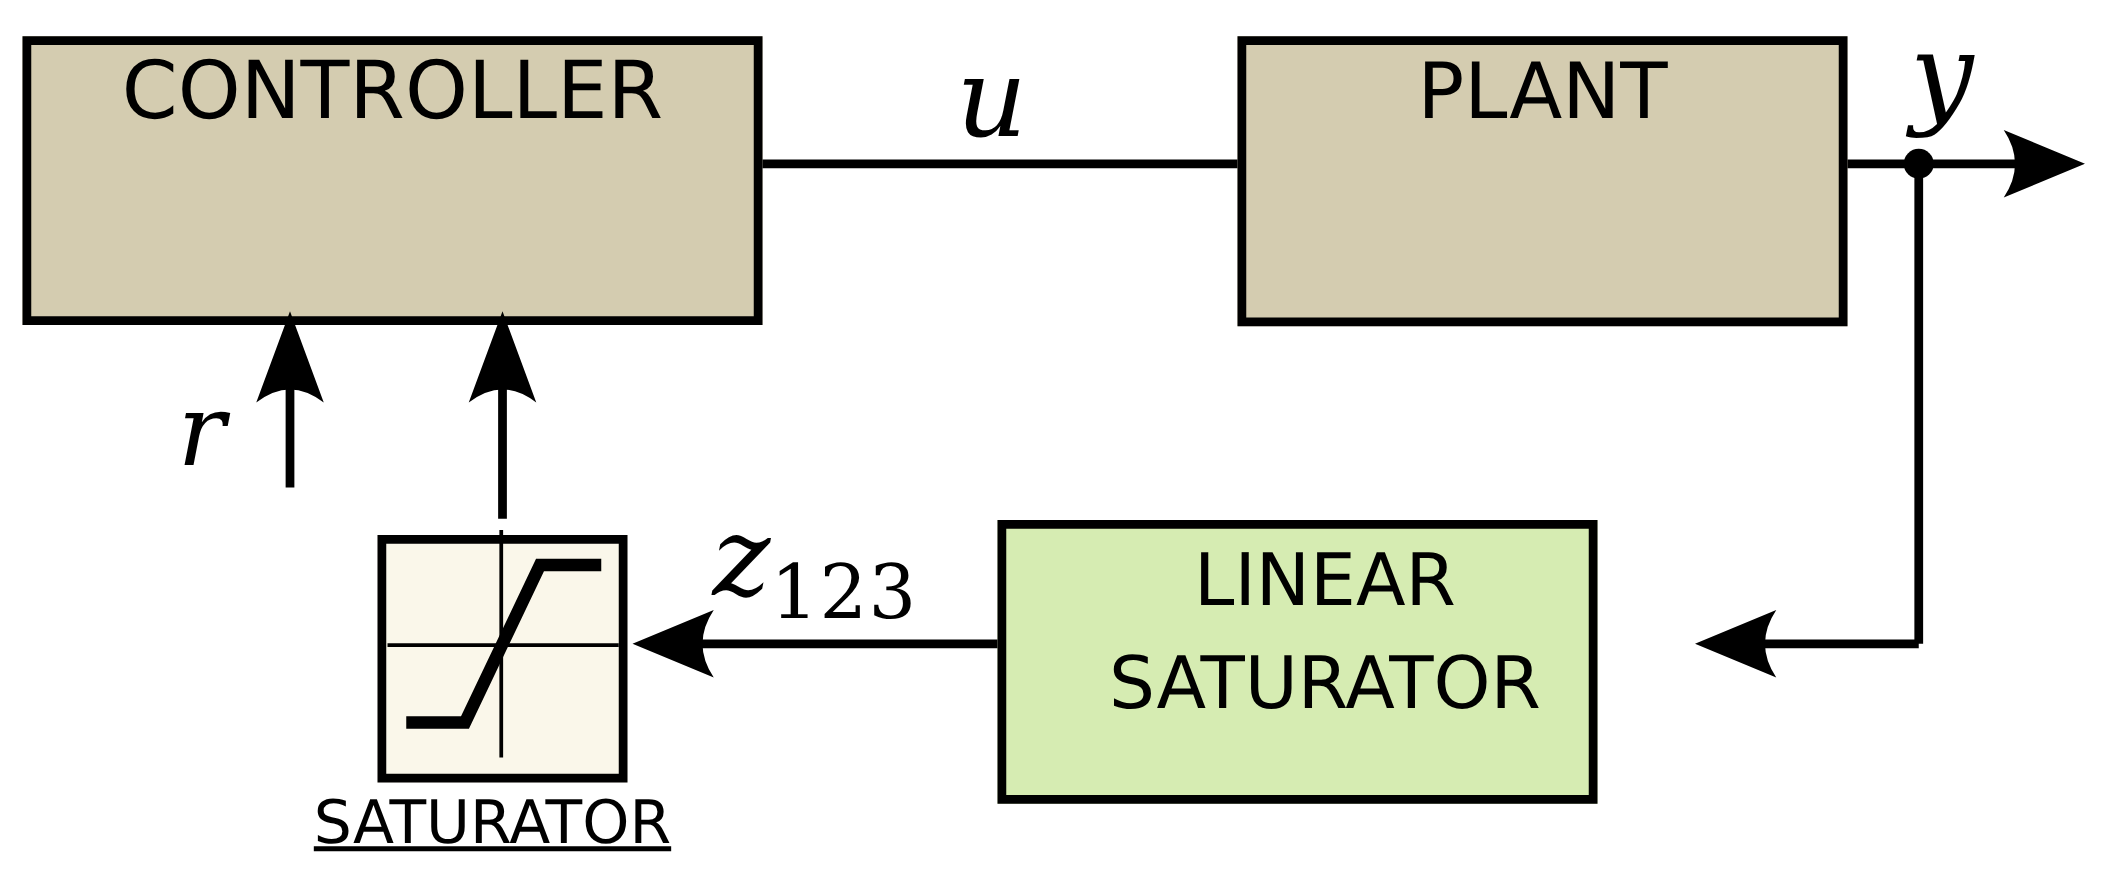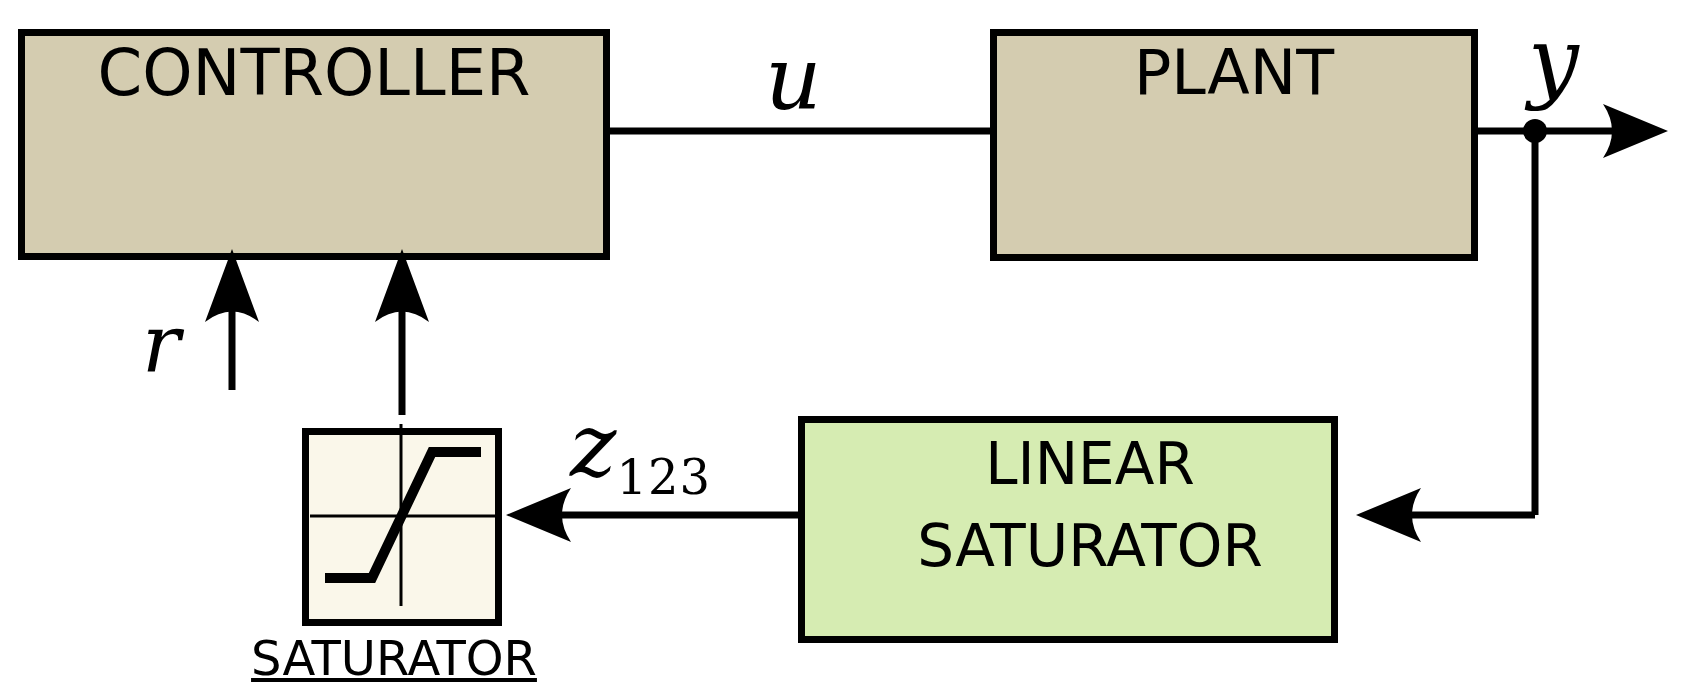--- a/index.html
+++ b/index.html
@@ -17,34 +17,34 @@
     box-sizing:border-box;
     display:flex;align-items:flex-start;justify-content:center;
     text-align:center;
     margin-top:13px;
   }
   .block-tan{background:var(--block-tan,#d4ccb0);}
   .block-green{background:var(--block-green,#d6ecb2);}
   .block-cream{background:var(--saturator-fill,#faf7ea);}
   #controller{left:18px;top:16px;width:592px;height:231px;font-size:64px;}
   #plant{left:990px;top:16px;width:488px;height:232px;font-size:62px;}
-  #observer{left:798px;top:403px;width:540px;height:227px;font-size:58px;line-height:82px;padding-left:44px;}
+  #observer{left:798px;top:403px;width:480px;height:227px;font-size:58px;line-height:82px;padding-left:44px;}
   #saturator{left:302px;top:415px;width:200px;height:198px;}
   .mathlabel{
     position:absolute;
     font-family:"DejaVu Serif","Liberation Serif",serif;
     font-style:italic;
     line-height:1;
   }
   #u-label{left:765px;top:35px;font-size:88px;}
   #y-label{left:1528px;top:15px;font-size:90px;}
   #r-label{left:142px;top:305px;font-size:80px;}
   #z-label{left:570px;top:402px;font-size:88px;}
   #z-label .sub{
-    font-size:48px;
+    font-size:60px;
     font-style:normal;
     vertical-align:-18px;
     letter-spacing:1px;
   }
   #saturator-label{
     position:absolute;left:244px;top:634px;width:300px;
     text-align:center;font-size:48px;line-height:1;text-decoration:underline;
   }
   #wiring{position:absolute;left:0;top:0;pointer-events:none;}
 </style>

